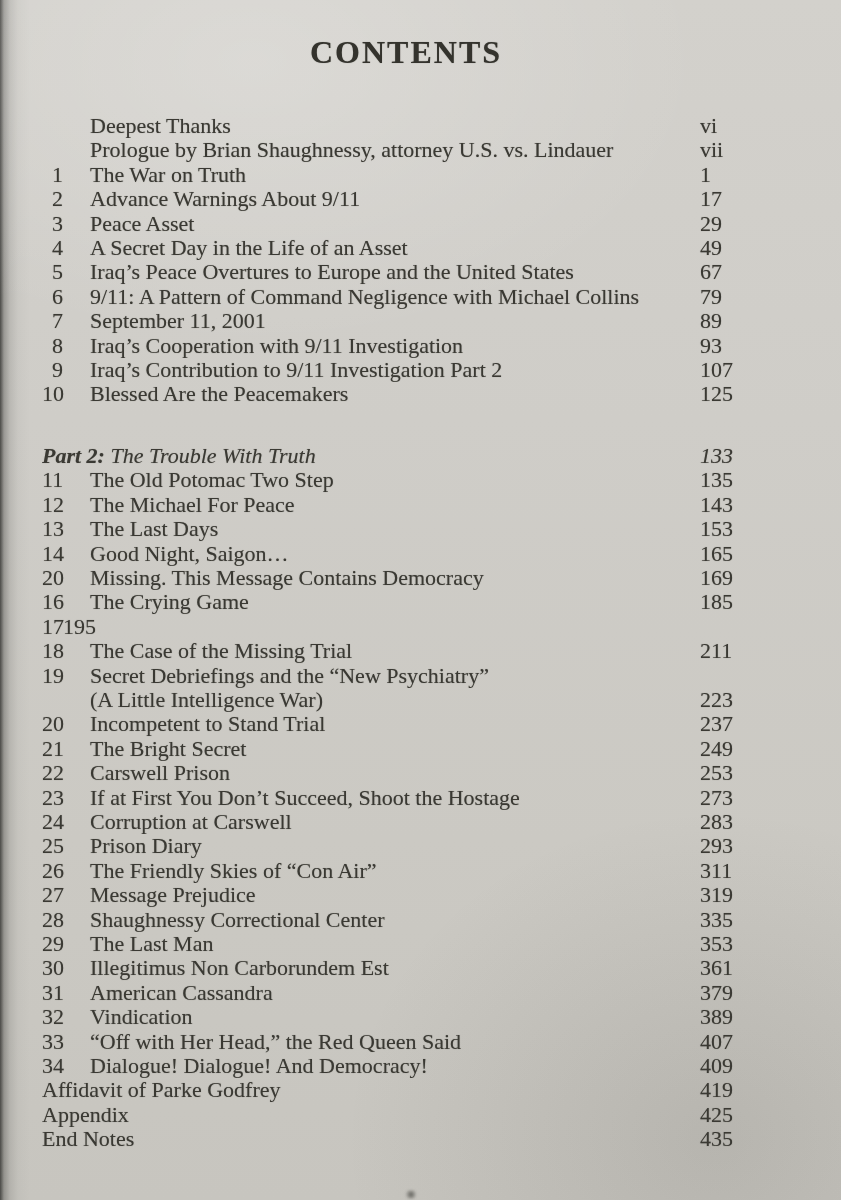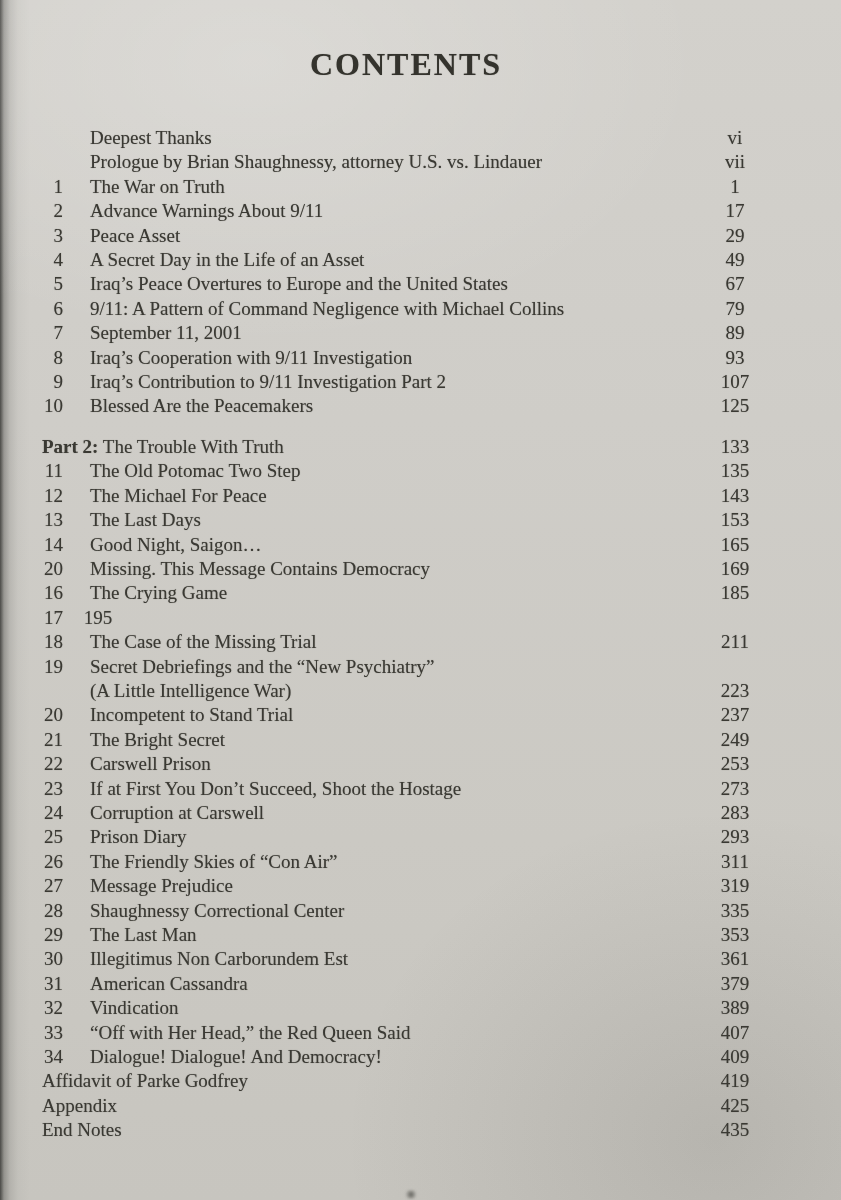--- a/index.html
+++ b/index.html
@@ -16,58 +16,58 @@
     color: #3a3933;
     background:
       radial-gradient(90% 40% at 30% 5%, rgba(255,255,255,0.20), rgba(255,255,255,0) 60%),
       linear-gradient(90deg, rgba(52,52,49,0.85) 0px, rgba(52,52,49,0.35) 4px, rgba(110,110,106,0.22) 10px, rgba(150,150,146,0.10) 18px, rgba(150,150,146,0) 30px),
       radial-gradient(80% 50% at 85% 95%, rgba(60,58,52,0.12), rgba(60,58,52,0) 55%),
       linear-gradient(180deg, #d3d1cc 0%, #cfcdc8 35%, #cbc9c3 70%, #c7c5bf 100%);
   }
   .page-content {
     position: absolute;
     inset: 0;
-    padding: 44px 71px 0 42px;
+    padding: 32px 71px 0 42px;
     text-shadow: 0 0 1px rgba(58,57,51,0.45);
     border-radius: 16px;
   }
   .title {
     margin: 0 0 42px 0;
     text-align: center;
     font-size: 32px;
     line-height: 40px;
     font-weight: bold;
     letter-spacing: 2px;
     color: #34332d;
   }
   .toc { display: block; }
   .row {
     display: flex;
     line-height: 24.4px;
-    font-size: 19px;
+    font-size: 22px;
   }
   .num {
     flex: none;
     width: 21px;
     text-align: right;
     white-space: pre;
   }
   .title-cell {
     flex: 1;
     padding-left: 27px;
     white-space: nowrap;
     overflow: hidden;
   }
   .row.part .title-cell, .row.back .title-cell { padding-left: 0; }
-  .row.part { margin-top: 16px; }
+  .row.part { margin-top: 37px; font-style: italic; }
   .prefix { font-weight: bold; }
   .page {
     flex: none;
     width: 70px;
-    text-align: center;
+    text-align: left;
   }
   .footer-mark {
     position: absolute;
     left: 404px;
     top: 1190px;
     width: 14px;
     height: 9px;
     background: radial-gradient(circle, rgba(55,55,50,0.7), rgba(55,55,50,0) 70%);
     filter: blur(1px);
   }

